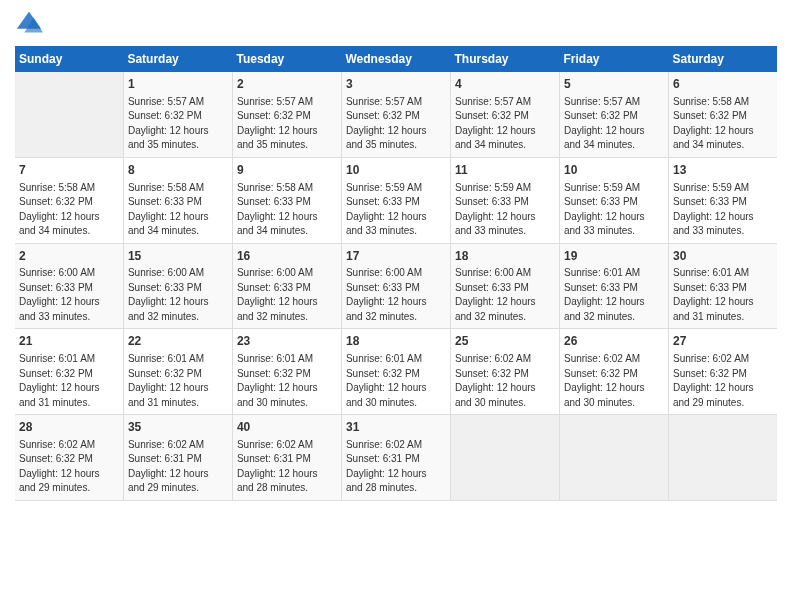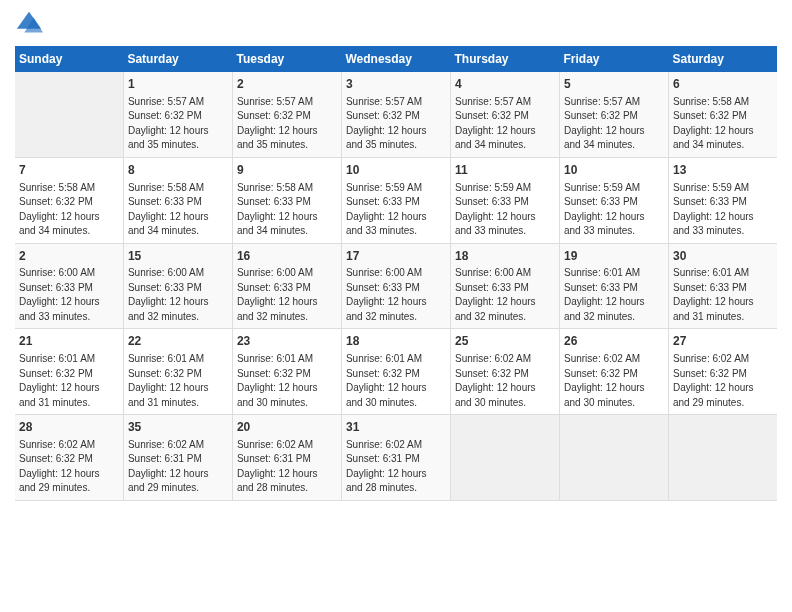--- a/index.html
+++ b/index.html
@@ -333,21 +333,21 @@
 and 29 minutes.</div>
           </td>
           <td>
             <span class="day-number">35</span>
             <div class="cell-content" style="white-space: pre-line;">Sunrise: 6:02 AM
 Sunset: 6:31 PM
 Daylight: 12 hours
 and 29 minutes.</div>
           </td>
           <td>
-            <span class="day-number">20</span>
+            <span class="day-number">40</span>
             <div class="cell-content" style="white-space: pre-line;">Sunrise: 6:02 AM
 Sunset: 6:31 PM
 Daylight: 12 hours
 and 28 minutes.</div>
           </td>
           <td>
             <span class="day-number">31</span>
             <div class="cell-content" style="white-space: pre-line;">Sunrise: 6:02 AM
 Sunset: 6:31 PM
 Daylight: 12 hours

